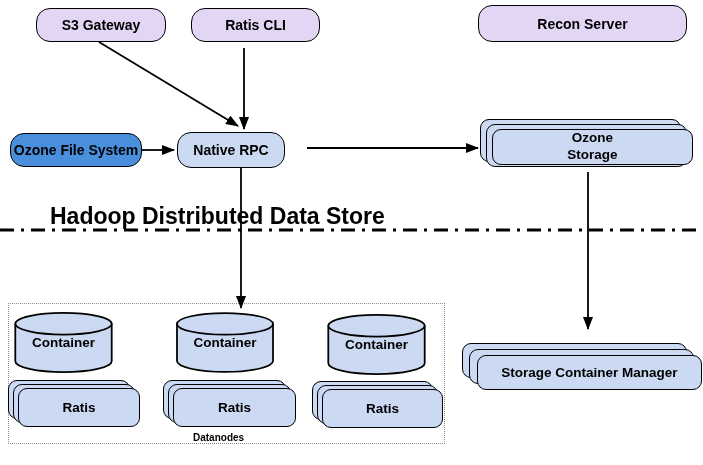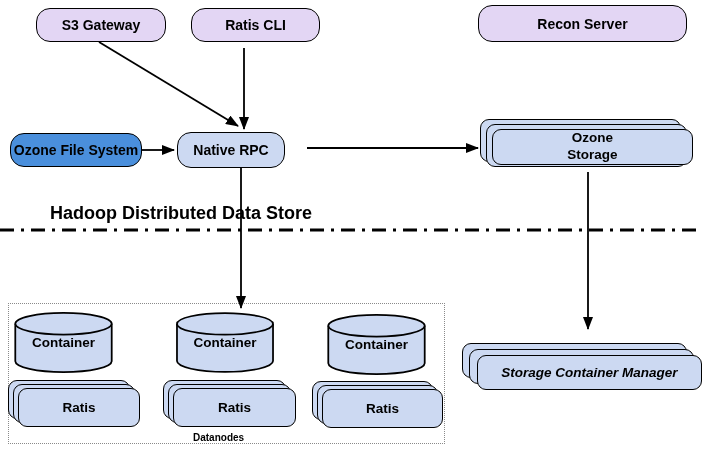--- a/index.html
+++ b/index.html
@@ -37,21 +37,21 @@
     text-align:center;font-weight:bold;font-size:13.5px;color:#000;
   }
 
   .dotted-rect{
     position:absolute;left:8px;top:303px;width:437px;height:141px;
     border:1.5px dotted #8a8a8a;box-sizing:border-box;
   }
 
   .diagram-title{
     position:absolute;left:50px;top:203px;
-    font-weight:bold;font-size:18px;color:#000;white-space:nowrap;text-align:center;
+    font-weight:bold;font-size:23px;color:#000;white-space:nowrap;text-align:center;
   }
   .datanodes-label{
     position:absolute;left:193px;top:432px;
     font-weight:bold;font-size:10px;color:#000;white-space:nowrap;
   }
 
   #arrow-overlay{position:absolute;left:0;top:0;pointer-events:none;}
 </style>
 </head>
 <body>
@@ -137,21 +137,21 @@
     <div class="layer" style="left:0;top:0;width:121px;height:39px;"></div>
     <div class="layer" style="left:5px;top:4px;width:121px;height:39px;"></div>
     <div class="layer" style="left:10px;top:8px;width:121px;height:39px;">
       <span>Ratis</span>
     </div>
   </div>
 
   <div class="stack" style="left:462px;top:343px;width:240px;height:47px;">
     <div class="layer" style="left:0;top:0;width:225px;height:35px;"></div>
     <div class="layer" style="left:7px;top:6px;width:225px;height:35px;"></div>
-    <div class="layer" style="left:15px;top:12px;width:225px;height:35px;font-style:italic;">
+    <div class="layer" style="left:15px;top:12px;width:225px;height:35px;">
       <span>Storage Container Manager</span>
     </div>
   </div>
 
   <div class="datanodes-label">Datanodes</div>
 
   <svg id="arrow-overlay" width="703" height="465" viewBox="0 0 703 465">
     <defs>
       <marker id="arrow" markerUnits="userSpaceOnUse" markerWidth="13" markerHeight="10" refX="12" refY="5" orient="auto">
         <path d="M0,0 L13,5 L0,10 Z" fill="#000"></path>

